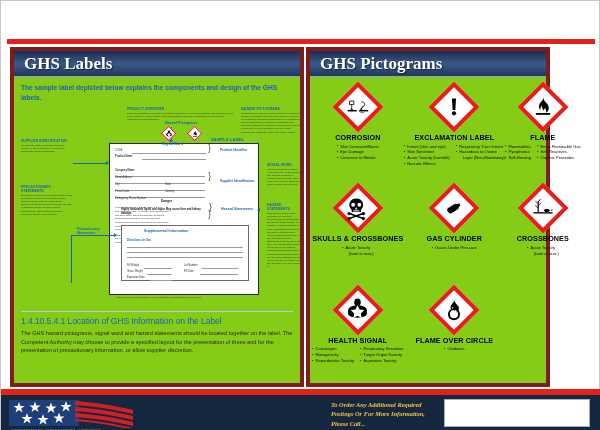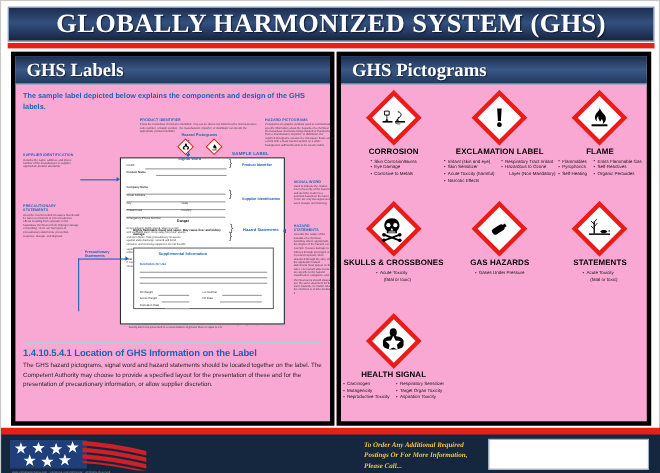--- a/index.html
+++ b/index.html
@@ -35,25 +35,25 @@
   }
   .title-underbar {
     position: absolute; left: 6px; top: 38px;
     width: 588px; height: 5px;
     background: #e32119;
   }
 
   
   .panel {
     position: absolute;
-    background: #f9a8d4;
-    border: 4px solid #000000;
+    background: #84cc16;
+    border: 4px solid #7f1d1d;
   }
   #panel-left  { left: 9px;  top: 46px; width: 294px; height: 340px; }
-  #panel-right { left: 305px; top: 46px; width: 286px; height: 340px; }
+  #panel-right { left: 305px; top: 46px; width: 244px; height: 340px; }
 
   .panel-header {
     height: 26px;
     background: linear-gradient(to bottom, #1d2d4f 0%, #3a5886 50%, #22385e 100%);
     border-bottom: 1px solid #8ca0c0;
     display: flex; align-items: center;
     padding-left: 10px;
   }
   .panel-header .panel-title {
     font-family: "Liberation Serif", serif;
@@ -136,21 +136,21 @@
     font-size: 7px; color: #000; line-height: 1;
   }
 
   .supp-box {
     position: absolute; left: 100px; top: 118px;
     width: 128px; height: 56px;
     border: 0.7px solid #6a6a6a; background: #fff;
   }
 
   .sec-head {
-    color: #1b63b5; font-weight: bold; font-size: 8.6px;
+    color: #1b63b5; font-weight: normal; font-size: 8.6px;
     margin: 4px 0 3px 0; letter-spacing: -0.1px;
   }
   .sec-para {
     color: #2a2a2a; font-size: 5.6px; line-height: 1.55;
   }
   .sec-divider {
     border-top: 1px solid #b9cbe4; margin: 4px 0 3px 0;
   }
 
   
@@ -229,23 +229,20 @@
     position: absolute; left: 443px; top: 10px;
     width: 146px; height: 28px;
     background: #ffffff; border: 1px solid #9fb0c6;
   }
 </style>
 </head>
 <body>
 
 <div id="poster">
 
-  <div class="title-banner">
-    <span class="title-text">GLOBALLY HARMONIZED SYSTEM (GHS)</span>
-  </div>
   <div class="title-underbar"></div>
 
   <div class="panel" id="panel-left">
     <div class="panel-header">
       <span class="panel-title">GHS Labels</span>
     </div>
     <div class="panel-body">
 
       <div class="intro-text">The sample label depicted below explains the components and design of the GHS labels.</div>
 
@@ -506,42 +503,42 @@
             <div class="diamond"></div>
             <div class="glyph">
               <svg viewBox="0 0 40 40" width="24" height="24" aria-hidden="true">
                 <g transform="rotate(-32 20 20)">
                   <rect x="8" y="15" width="20" height="10" rx="4.4" fill="#000"></rect>
                   <rect x="27" y="17.6" width="4.4" height="4.8" fill="#000"></rect>
                 </g>
               </svg>
             </div>
           </div>
-          <div class="picto-name">GAS HAZARDS</div>
+          <div class="picto-name">GAS CYLINDER</div>
           <div class="picto-bullets">
             <ul>
               <li>Gases Under Pressure</li>
             </ul>
           </div>
         </div>
 
         <div class="picto-cell">
           <div class="picto-mark">
             <div class="diamond"></div>
             <div class="glyph">
               <svg viewBox="0 0 40 40" width="24" height="24" aria-hidden="true">
                 <rect x="4" y="27" width="32" height="2.2" fill="#000"></rect>
                 <path d="M12 27V9" stroke="#000" stroke-width="2"></path>
                 <path d="M12 13l-5-5M12 17l5-6M12 10l4-5M12 20l-5-4" stroke="#000" stroke-width="1.3"></path>
                 <path d="M21 24c3-3 8-3 11 0-2 2.4-5 3.2-8 2.6z" fill="#000"></path>
                 <path d="M33 23.4l3-1.6-1 3z" fill="#000"></path>
               </svg>
             </div>
           </div>
-          <div class="picto-name">STATEMENTS</div>
+          <div class="picto-name">CROSSBONES</div>
           <div class="picto-bullets">
             <ul>
               <li>Acute Toxicity</li>
               <li class="sub">(fatal or toxic)</li>
             </ul>
           </div>
         </div>
 
         <div class="picto-cell">
           <div class="picto-mark">
@@ -562,20 +559,37 @@
               <li>Reproductive Toxicity</li>
             </ul>
             <ul>
               <li>Respiratory Sensitizer</li>
               <li>Target Organ Toxicity</li>
               <li>Aspiration Toxicity</li>
             </ul>
           </div>
         </div>
 
+        <div class="picto-cell">
+          <div class="picto-mark">
+            <div class="diamond"></div>
+            <div class="glyph">
+              <svg viewBox="0 0 40 40" width="24" height="24" aria-hidden="true">
+                <path d="M20 2c1.2 5.4-3.4 6.6-5 10.4-1.6 3.7-.3 7 1.9 8.1-1.1-2.7 0-4.9 1.7-6-.6 3.3 1.6 4.4 2.2 7.1.6-1.6 1.6-2.2 2.2-3.8 1.6 2.2 2.2 4.4 1.1 6.6 3.3-1.6 4.9-5.5 3.8-9.3C26.4 11 21.1 9.4 20 2z" fill="#000"></path>
+                <circle cx="20" cy="27" r="8.4" fill="none" stroke="#000" stroke-width="3.2"></circle>
+              </svg>
+            </div>
+          </div>
+          <div class="picto-name">FLAME OVER CIRCLE</div>
+          <div class="picto-bullets">
+            <ul>
+              <li>Oxidizers</li>
+            </ul>
+          </div>
+        </div>
 
       </div>
     </div>
   </div>
 
   <div class="footer">
     <div class="footer-redline"></div>
     <div class="flag">
       <svg width="128" height="30" viewBox="0 0 128 30" aria-hidden="true">
         <path d="M0 2h70v26H0z" fill="#1f3f7a"></path>

